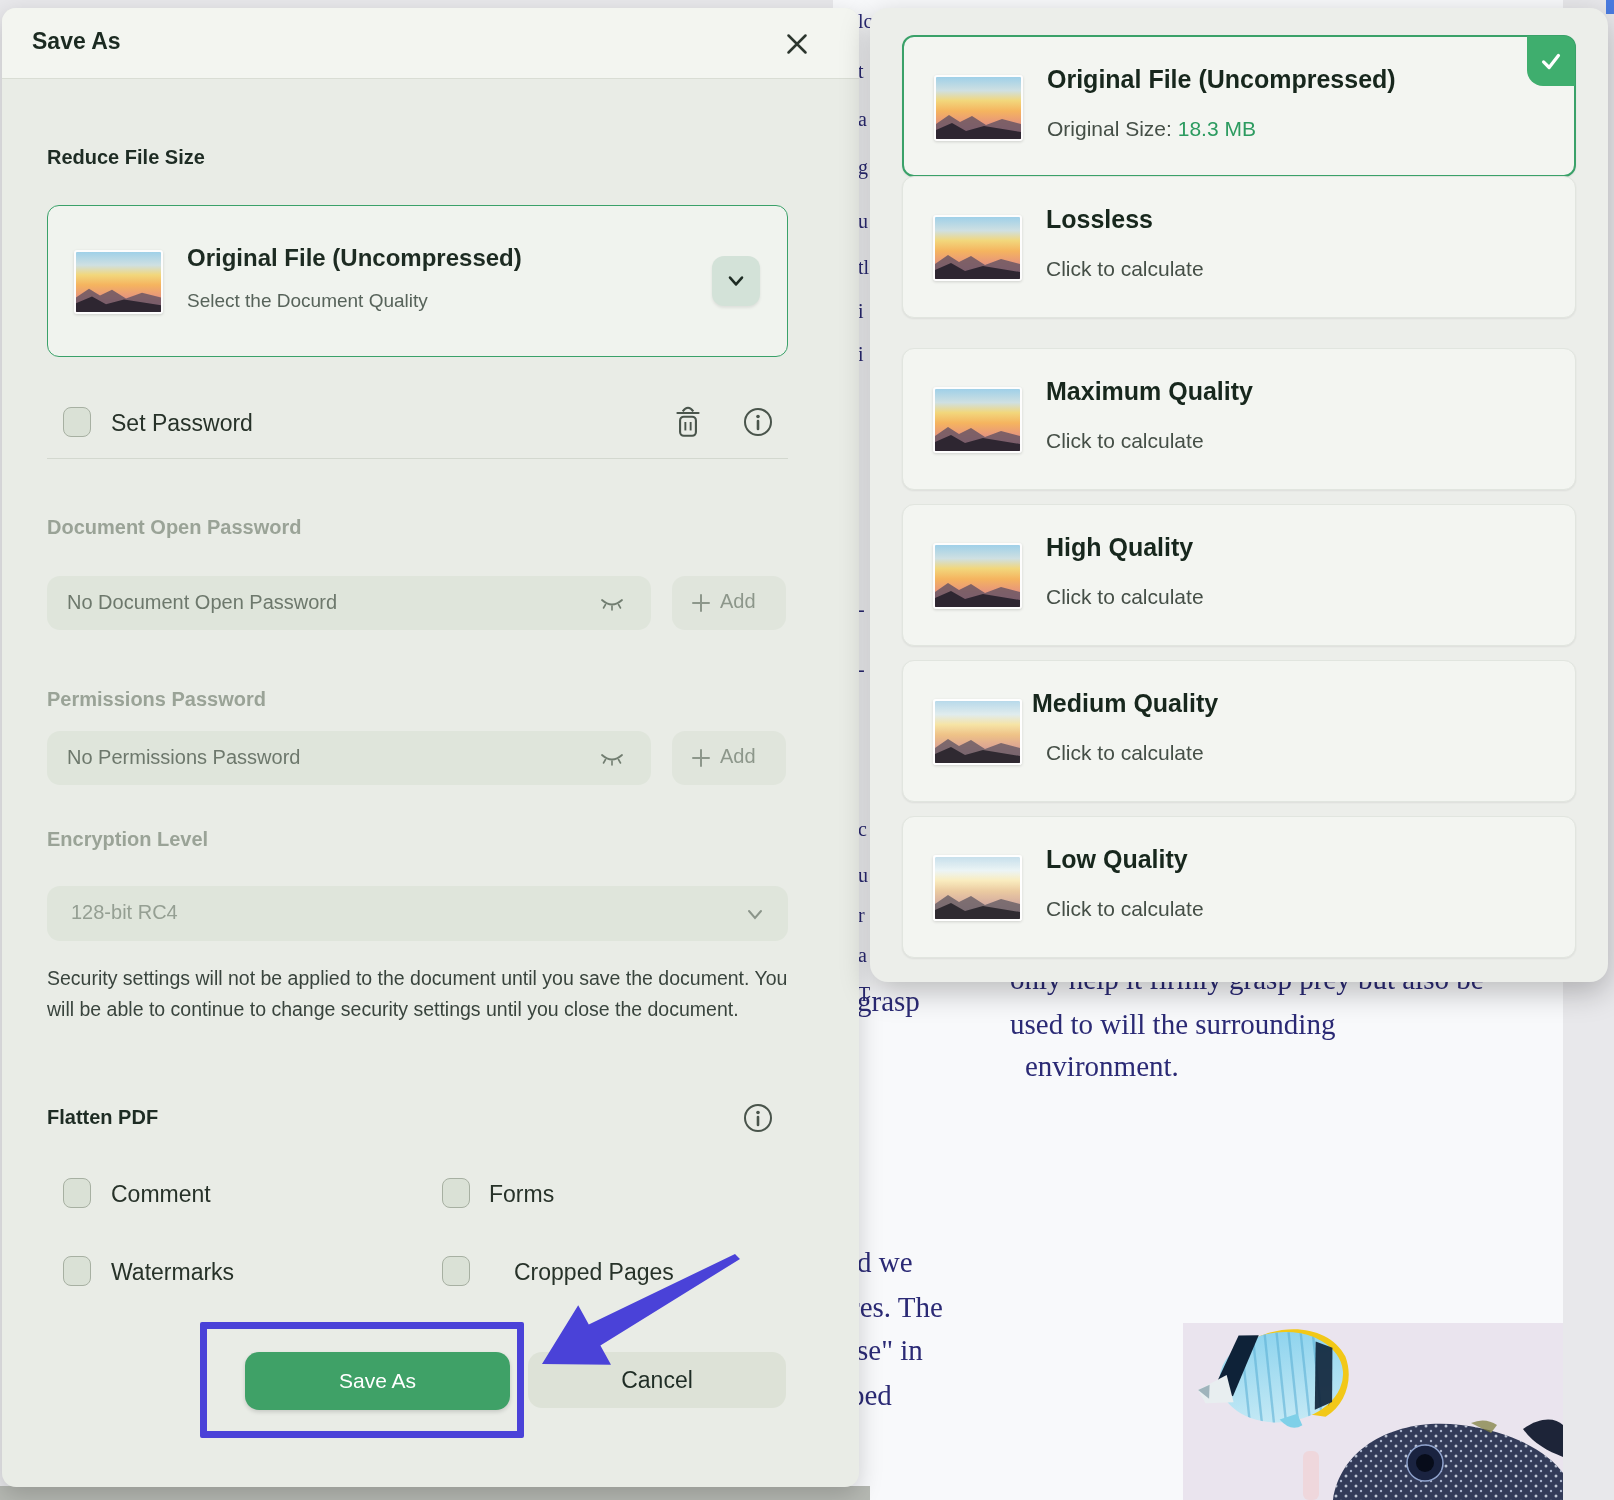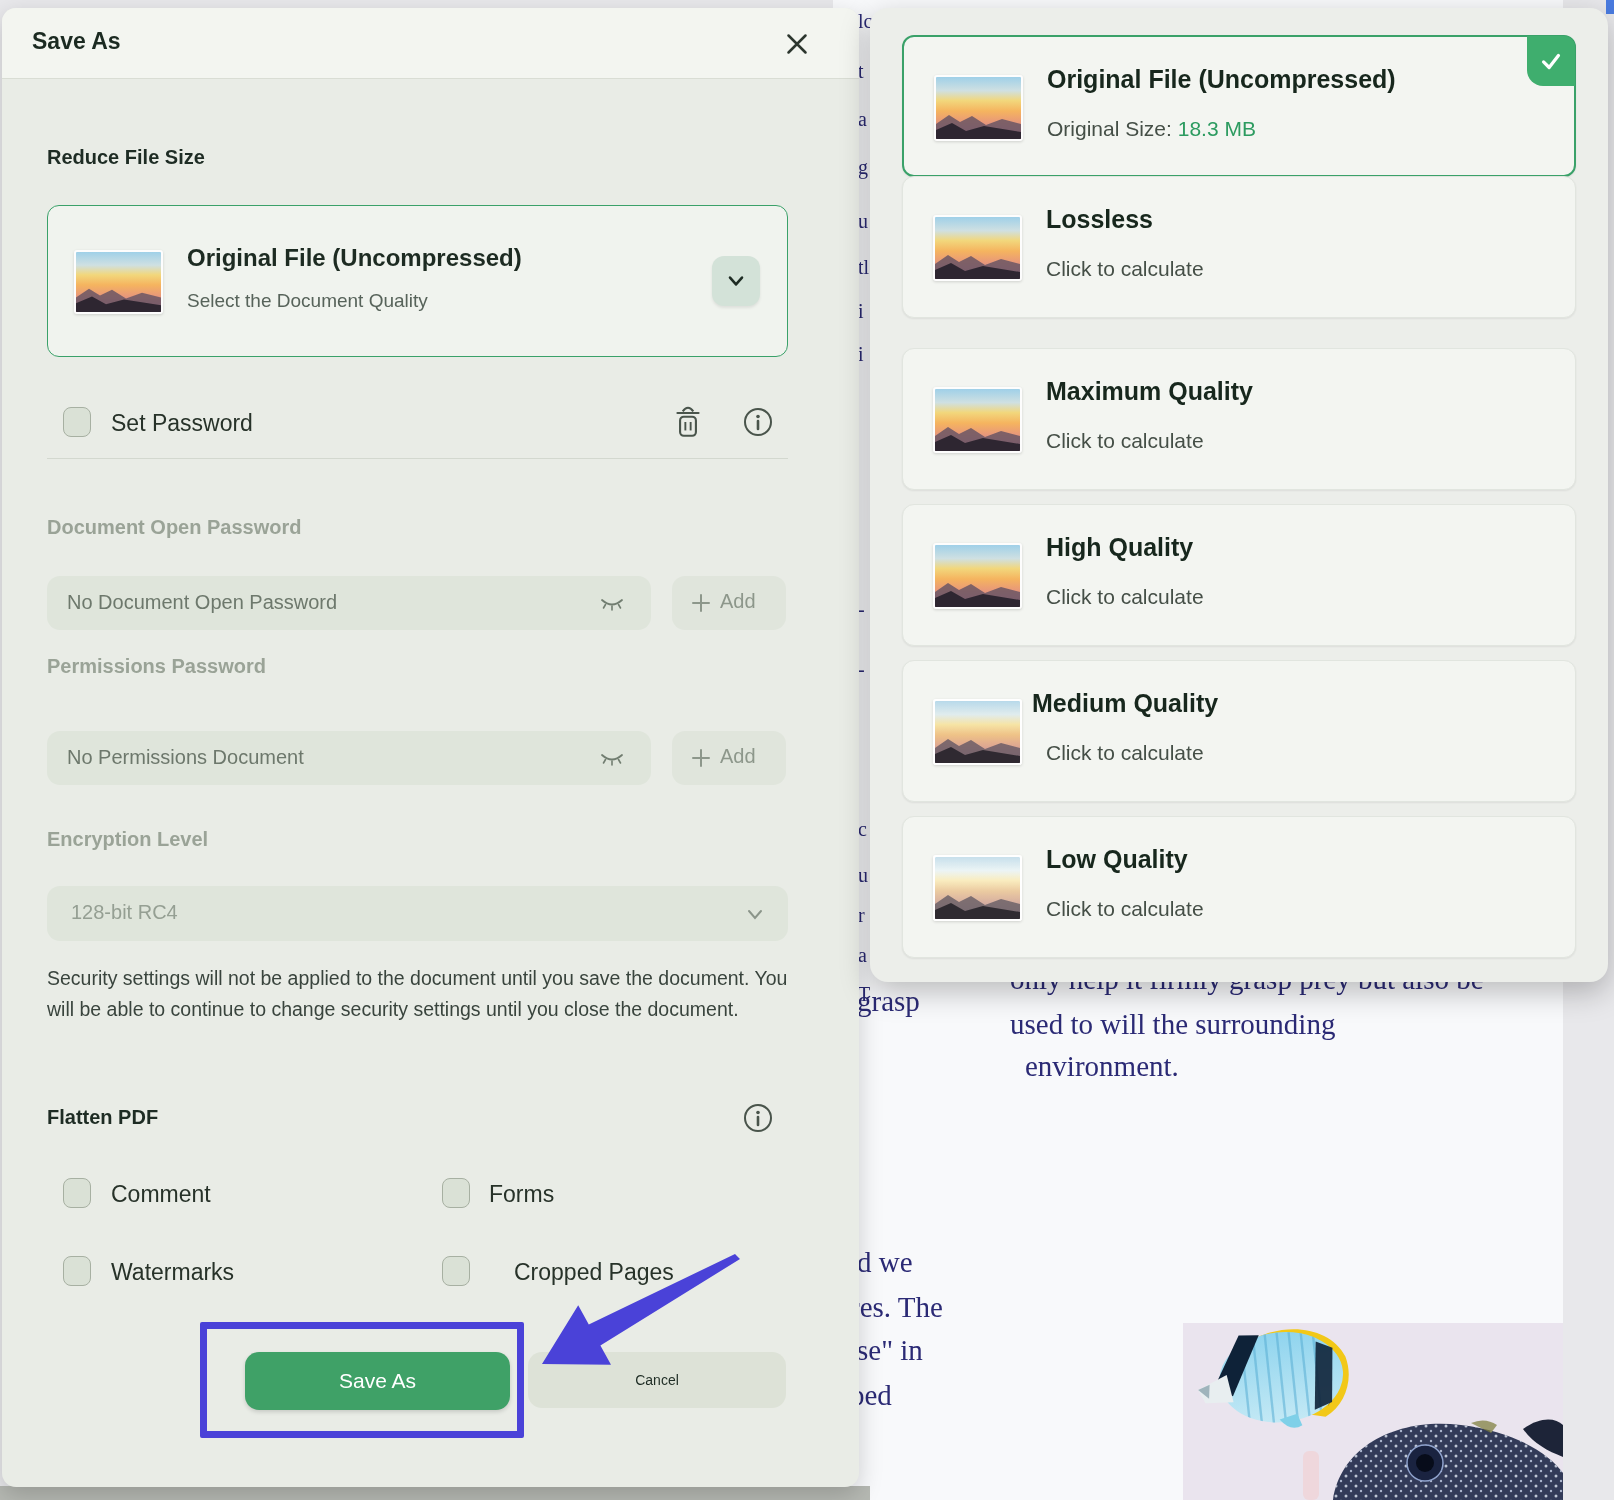--- a/index.html
+++ b/index.html
@@ -33,21 +33,21 @@
   .chev-btn{background:#d3e2d8;border-radius:12px;box-shadow:0 2px 3px rgba(0,0,0,.08);}
   .checkbox{width:28px;height:30px;border-radius:8px;background:#dae1d6;border:1.5px solid #a7b0a2;box-sizing:border-box;}
   .cb-label{font-size:23px;color:#273229;white-space:nowrap;}
   .divider{height:1px;background:#d3d8cf;}
   .field{background:#dfe5db;border-radius:13px;}
   .field-text{font-size:20px;color:#6d786c;white-space:nowrap;}
   .add-btn{background:#e0e5dc;border-radius:13px;color:#8d978b;font-size:20px;}
   .para{font-size:19.5px;line-height:31px;color:#39443d;}
   .save-btn{background:#3fa167;border-radius:14px;color:#ffffff;font-size:21px;
     display:flex;align-items:center;justify-content:center;box-shadow:0 2px 4px rgba(0,0,0,.15);}
-  .cancel-btn{background:#dde2d7;border-radius:14px;color:#1f2d25;font-size:14px;
+  .cancel-btn{background:#dde2d7;border-radius:14px;color:#1f2d25;font-size:23px;
     display:flex;align-items:center;justify-content:center;}
   
   .popup{left:870px;top:8px;width:738px;height:974px;background:#eceeea;border-radius:18px;
     box-shadow:0 10px 30px rgba(0,0,0,.25);z-index:30;}
   .pcard{left:32px;width:674px;height:142px;background:#f3f5f1;border:1px solid #e1e5df;
     border-radius:12px;box-sizing:border-box;box-shadow:0 1px 2px rgba(0,0,0,.07);}
   .pcard.selected{border:2px solid #3aa169;}
   .pcard-title{font-size:25px;font-weight:700;color:#17271d;white-space:nowrap;}
   .pcard-sub{font-size:21px;color:#454f47;white-space:nowrap;}
   .badge{right:-1px;top:-1px;width:48px;height:50px;background:#3fae6e;
@@ -204,23 +204,23 @@
       <line x1="20.5" y1="9.5" x2="22.5" y2="13" stroke="#717d70" stroke-width="1.6" stroke-linecap="round"></line>
     </svg>
   </div>
   <div class="abs add-btn" style="left:670px;top:568px;width:114px;height:54px;">
     <svg class="abs" style="left:18px;top:16px;" width="22" height="22" viewBox="0 0 22 22">
       <path d="M3 11 H19 M11 3 V19" stroke="#8d978b" stroke-width="2" stroke-linecap="round"></path>
     </svg>
     <span class="abs" style="left:48px;top:14px;">Add</span>
   </div>
 
-  <div class="abs gray-label" style="left:45px;top:647px;text-align:right;">Permissions Password</div>
+  <div class="abs gray-label" style="left:45px;top:680px;text-align:right;">Permissions Password</div>
   <div class="abs field" style="left:45px;top:723px;width:604px;height:54px;">
-    <span class="abs field-text" style="left:20px;top:15px;">No Permissions Document</span>
+    <span class="abs field-text" style="left:20px;top:15px;">No Permissions Password</span>
     <svg class="abs" style="left:550px;top:19px;" width="30" height="18" viewBox="0 0 28 18">
       <path d="M4 5 Q14 14 24 5" stroke="#717d70" stroke-width="1.8" fill="none" stroke-linecap="round"></path>
       <line x1="7.5" y1="9.5" x2="5.5" y2="13" stroke="#717d70" stroke-width="1.6" stroke-linecap="round"></line>
       <line x1="14" y1="11" x2="14" y2="15" stroke="#717d70" stroke-width="1.6" stroke-linecap="round"></line>
       <line x1="20.5" y1="9.5" x2="22.5" y2="13" stroke="#717d70" stroke-width="1.6" stroke-linecap="round"></line>
     </svg>
   </div>
   <div class="abs add-btn" style="left:670px;top:723px;width:114px;height:54px;">
     <svg class="abs" style="left:18px;top:16px;" width="22" height="22" viewBox="0 0 22 22">
       <path d="M3 11 H19 M11 3 V19" stroke="#8d978b" stroke-width="2" stroke-linecap="round"></path>

